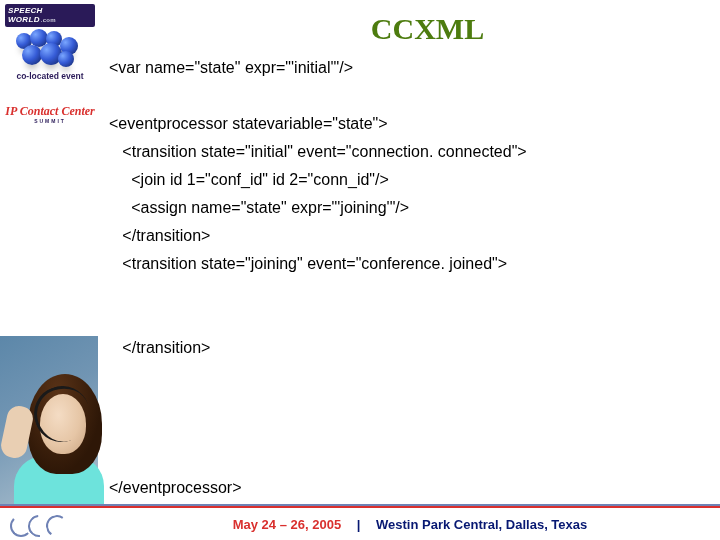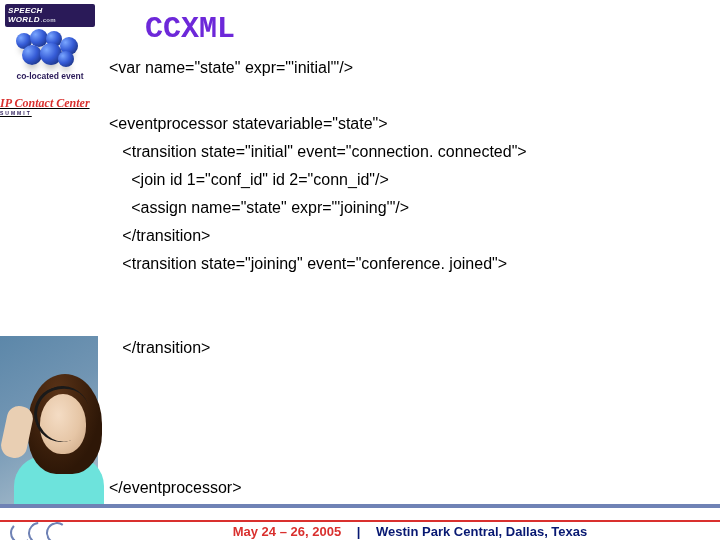--- a/index.html
+++ b/index.html
@@ -55,22 +55,22 @@
   }
   .colocated {
     font-size: 8.5px;
     font-weight: 700;
     color: #2a1a58;
     text-align: center;
     margin-top: 4px;
     line-height: 10px;
   }
   .cc-logo {
-    margin: 12px auto 0;
-    text-decoration: underline;
+    margin: 20px auto 0;
+    text-align: center;
   }
   .cc-logo span {
     font-family: 'Brush Script MT', cursive;
     font-style: italic;
     font-weight: 700;
     font-size: 12px;
     color: #d9302e;
   }
   .cc-logo .sub {
     display: block;
@@ -129,39 +129,40 @@
     border-radius: 12px;
     transform: rotate(12deg);
   }
 
   .main {
     position: absolute;
     left: 105px; top: 0; right: 0; bottom: 0;
     padding: 0 10px 0 0;
   }
   .title {
-    font-family: Liberation Mono, monospace;
+    font-family: Liberation Serif, serif;
     font-weight: 900;
-    color: #6d28d9;
+    color: #4d7c0f;
     font-size: 30px;
+    text-align: center;
     margin: 12px 0 8px 40px;
   }
   .code {
     color: #000;
     font-size: 16px;
     line-height: 28px;
     padding-left: 4px;
     white-space: pre;
   }
 
   .footer {
     position: absolute;
     left: 0; bottom: 0;
     width: 100%;
-    height: 20px;
+    height: 34px;
     border-top: 2px solid #d9302e;
     display: flex;
     align-items: center;
     background: #fff;
   }
   .footer-bar {
     position: absolute;
     left: 0; bottom: 32px;
     width: 100%;
     height: 4px;

